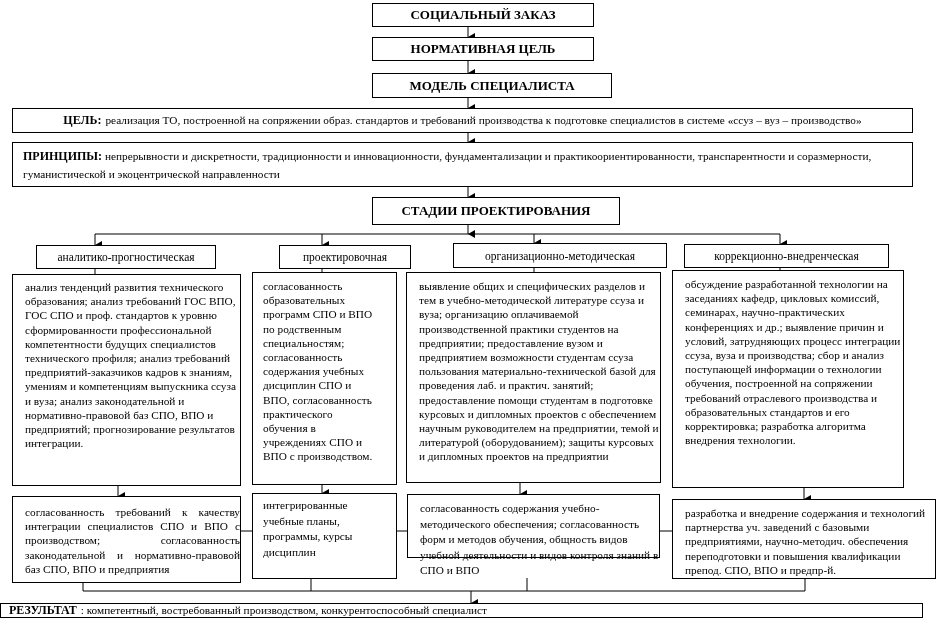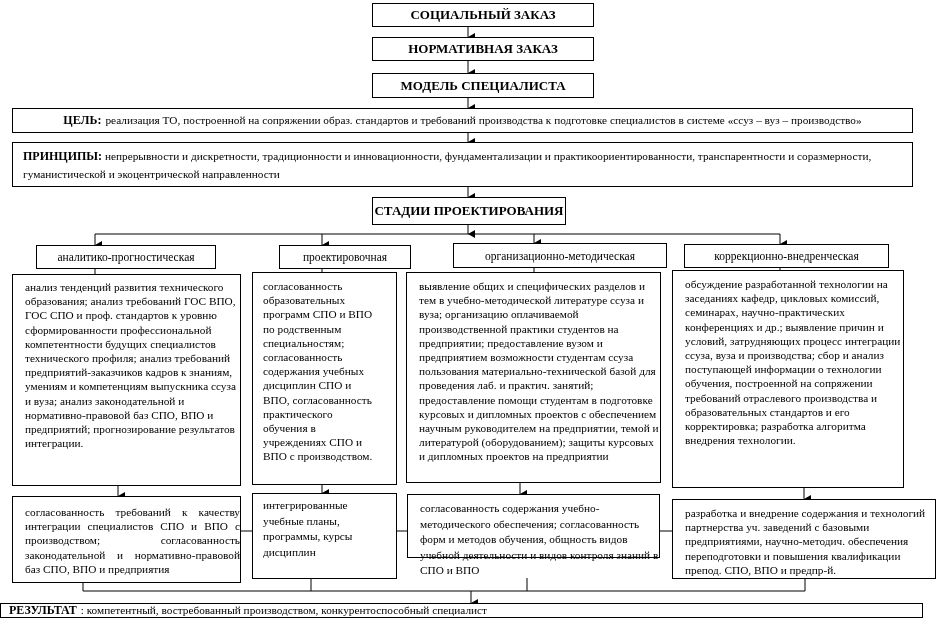--- a/index.html
+++ b/index.html
@@ -63,38 +63,38 @@
     <line x1="805" y1="578" x2="805" y2="591"></line>
     <line x1="83" y1="591" x2="805" y2="591"></line>
     <line x1="471" y1="591" x2="471" y2="603" marker-end="url(#arr)"></line>
   </g>
 </svg>
 
 <div class="box hdr" style="left:372px;top:3px;width:222px;height:24px;">
   <span>СОЦИАЛЬНЫЙ ЗАКАЗ</span>
 </div>
 <div class="box hdr" style="left:372px;top:37px;width:222px;height:24px;">
-  <span>НОРМАТИВНАЯ ЗАКАЗ</span>
+  <span>НОРМАТИВНАЯ ЦЕЛЬ</span>
 </div>
-<div class="box hdr" style="left:372px;top:73px;width:222px;height:25px;">
+<div class="box hdr" style="left:372px;top:73px;width:240px;height:25px;">
   <span>МОДЕЛЬ СПЕЦИАЛИСТА</span>
 </div>
 
 <div class="box wide" style="left:12px;top:108px;width:901px;height:25px;justify-content:center;">
   <span style="white-space:nowrap;">
     <b>ЦЕЛЬ:</b><span>реализация ТО, построенной на сопряжении образ. стандартов и требований производства к подготовке специалистов в системе «ссуз – вуз – производство»</span>
   </span>
 </div>
 
 <div class="box princ" style="left:12px;top:142px;width:901px;height:45px;">
   <b>ПРИНЦИПЫ:</b>
   <span>непрерывности и дискретности, традиционности и инновационности, фундаментализации и практикоориентированности, транспарентности и соразмерности, гуманистической и экоцентрической направленности</span>
 </div>
 
-<div class="box hdr" style="left:372px;top:197px;width:194px;height:28px;">
+<div class="box hdr" style="left:372px;top:197px;width:248px;height:28px;">
   <span>СТАДИИ ПРОЕКТИРОВАНИЯ</span>
 </div>
 
 <div class="box stage" style="left:12px;top:245px;width:180px;height:24px;">
   <span>аналитико-прогностическая</span>
 </div>
 <div class="box stage" style="left:255px;top:245px;width:132px;height:24px;">
   <span>проектировочная</span>
 </div>
 <div class="box stage" style="left:429px;top:243px;width:214px;height:25px;">

